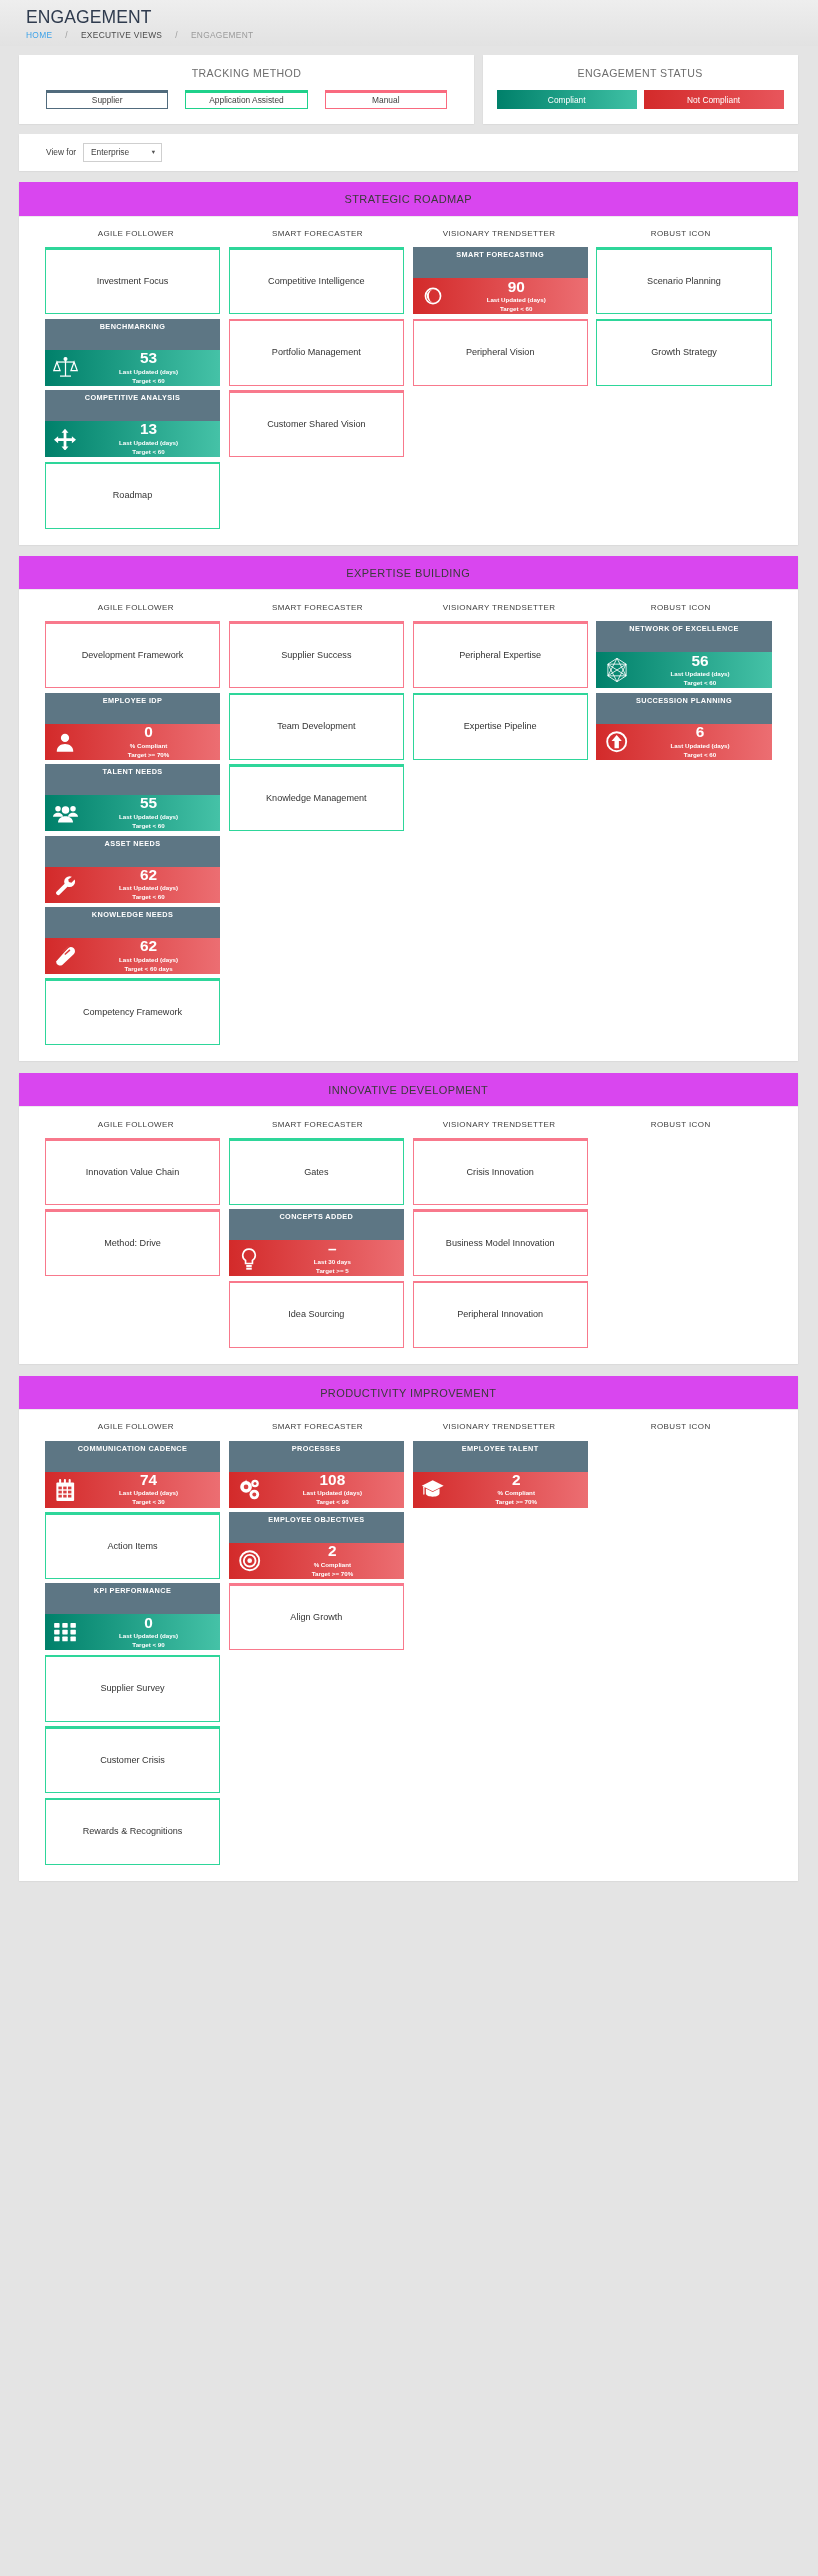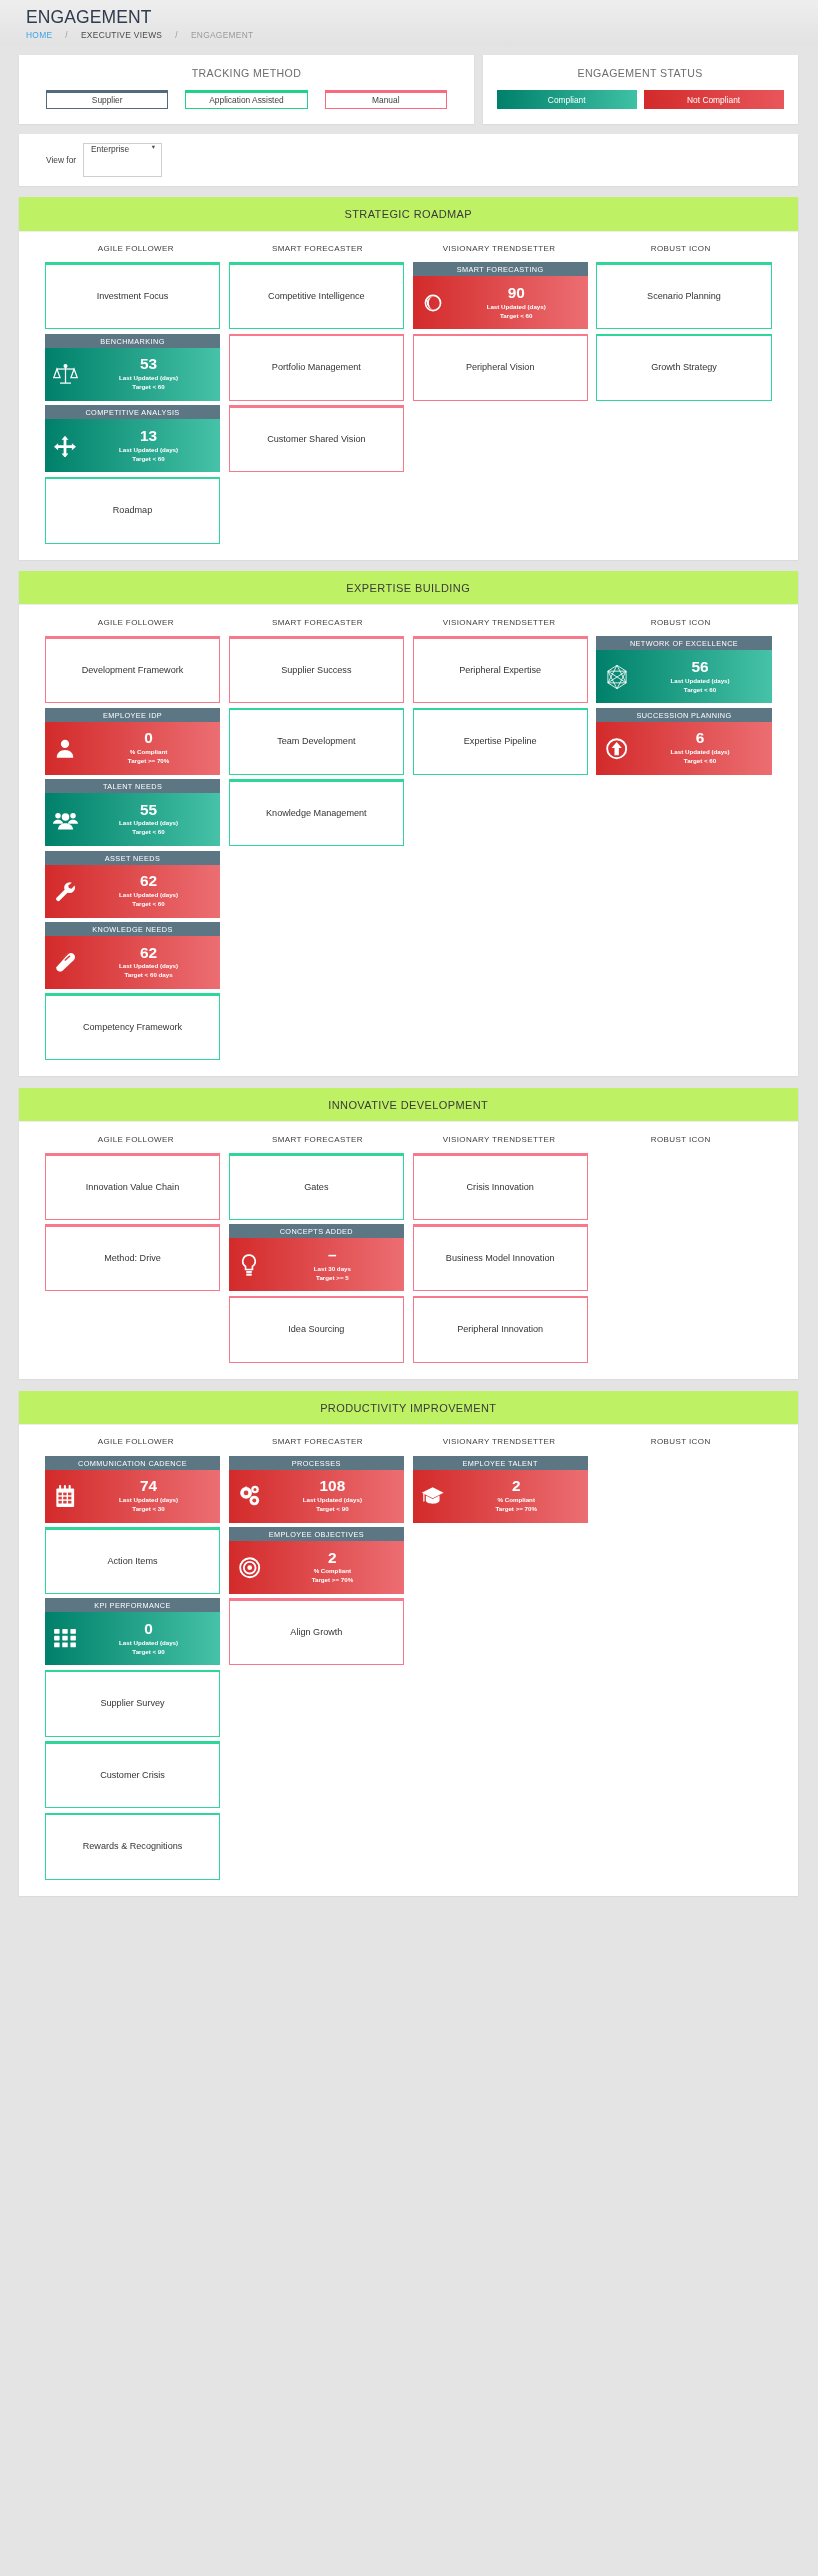--- a/index.html
+++ b/index.html
@@ -119,41 +119,41 @@
     display: flex;
     align-items: center;
     gap: 7.3px;
   }
   .viewfor-label {
     font-size: 8.4px;
     color: #3f3f3f;
   }
   .viewfor-select {
     width: 79px;
-    height: 34px;
+    height: 19px;
     border: 0.7px solid #cfcfcf;
     background: #ffffff;
     font-size: 8.4px;
     color: #3f3f3f;
     display: flex;
-    align-items: flex-start;
+    align-items: center;
     justify-content: space-between;
     padding: 0 5.1px 0 6.6px;
     cursor: pointer;
   }
   .caret { font-size: 5.8px; color: #555; }
 
   
   .section {
     margin-top: 11.7px;
     background: #ffffff;
     box-shadow: 0 0.7px 1.5px rgba(0,0,0,0.10);
   }
   .section-head {
-    background: #bef264;
+    background: #d946ef;
     border-bottom: 0.7px solid #ededed;
     text-align: center;
     padding: 11px 0 10.2px 0;
     font-size: 11px;
     color: #3a3a3a;
     letter-spacing: 0.4px;
   }
   .section-body { padding: 0 0 16px 0; }
 
   .col-headers {
@@ -212,24 +212,24 @@
     height: 67px;
     display: flex;
     flex-direction: column;
     cursor: pointer;
     overflow: hidden;
   }
   .kpi-head {
     background: #5d7684;
     color: #ffffff;
     font-size: 7.3px;
-    font-weight: normal;
+    font-weight: bold;
     letter-spacing: 0.4px;
     text-align: center;
-    height: 14px;
+    height: 31px;
     line-height: 15.4px;
     white-space: nowrap;
     overflow: hidden;
   }
   .kpi-body {
     flex: 1 1 auto;
     display: flex;
     align-items: center;
     position: relative;
     padding-left: 2.9px;

